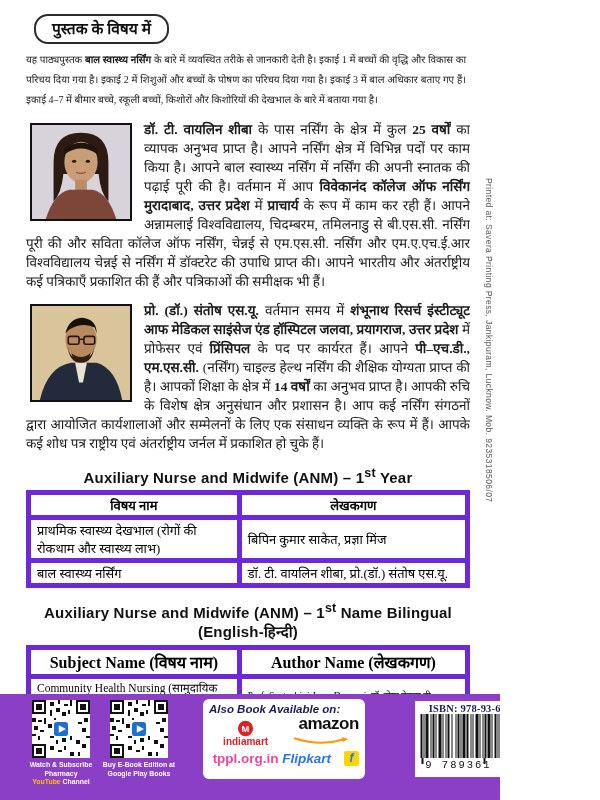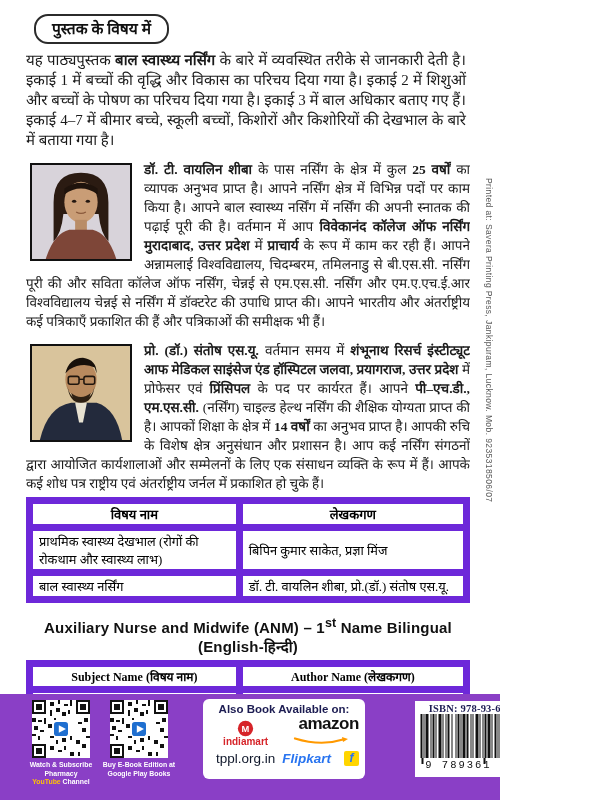--- a/index.html
+++ b/index.html
@@ -2,60 +2,60 @@
 <html><head>
 <meta charset="utf-8">
 <style>
   * { margin:0; padding:0; box-sizing:border-box; }
   body { width:600px; height:800px; font-family:"Liberation Serif", serif; background:#fff; }
   .page { position:relative; width:500px; height:800px; background:#fff; overflow:hidden; }
   .content { padding:14px 30px 0 26px; }
 
   .pill { display:inline-block; border:2px solid #2b2b2b; border-radius:14px; padding:1px 16px 3px;
           font-weight:bold; font-size:15.5px; margin-left:8px; background:#fff; color:#111; }
-  .para { font-size:15px; line-height:20px; text-align:justify; margin-top:6px; color:#1a1a1a; padding-right:4px; }
+  .para { font-size:10px; line-height:20px; text-align:justify; margin-top:6px; color:#1a1a1a; padding-right:4px; }
   .bold { font-weight:bold; }
 
   .author-block { margin-top:10px; overflow:hidden; }
   .photo-frame { float:left; width:102px; height:98px; border:2px solid #111; margin:3px 12px 2px 4px; background:#ddd; }
   .photo-frame svg { display:block; width:100%; height:100%; }
   .bio { font-size:13.5px; line-height:19px; text-align:justify; color:#1a1a1a; }
 
   .tbl-title { text-align:center; font-family:"Liberation Sans", sans-serif; font-weight:bold;
                font-size:15px; color:#111; margin-top:13px; letter-spacing:.2px; }
   table { width:100%; border-collapse:collapse; margin-top:4px; }
-  th, td { border:7px solid #6d28d9; padding:1px 6px; vertical-align:middle; }
+  th, td { border:5px solid #6d28d9; padding:1px 6px; vertical-align:middle; }
   th { font-weight:bold; text-align:center; font-size:13px; }
   .t1 td { font-size:12.8px; height:20px; }
   .t1 th { height:19px; }
-  .t2 th { font-size:12px; }
+  .t2 th { font-size:16px; }
   .t2 td.subj { font-size:11.5px; height:21px; }
   .t2 td.auth { font-size:9.6px; }
   .col-subject { width:48%; }
 
   .printer-line { position:absolute; right:6px; top:178px; height:500px;
                   writing-mode:vertical-rl; font-family:"Liberation Sans", sans-serif;
                   font-size:8.5px; color:#5a5a5a; letter-spacing:.4px; }
 
   .footer { position:absolute; left:0; bottom:0; width:600px; height:106px; background:#8A3FC6; }
   .qr-wrap { position:absolute; top:6px; width:78px; text-align:center; }
   .qr-wrap svg { width:58px; height:58px; background:#fff; display:block; margin:0 auto; }
   .qr-cap { font-family:"Liberation Sans", sans-serif; font-size:6.9px; font-weight:bold;
             color:#fff; line-height:8.5px; margin-top:3px; }
   .yt { color:#FFC107; }
 
   .avail-box { position:absolute; left:203px; top:5px; width:162px; height:80px; background:#fff;
                border-radius:6px; padding:4px 6px 0; font-family:"Liberation Sans", sans-serif; }
-  .avail-head { text-align:center; font-size:11.5px; font-weight:bold; color:#1C1C52; }
+  .avail-head { font-size:11.5px; font-weight:bold; color:#1C1C52;font-style:italic; }
   .logo-grid { display:grid; grid-template-columns:1fr 1fr; grid-row-gap:2px; margin-top:2px; align-items:center; justify-items:center; }
   .indiamart { text-align:center; line-height:9px; }
   .indiamart .im-txt { color:#D62429; font-weight:bold; font-size:10px; }
   .amazon { text-align:center; }
   .amazon .amz-txt { font-weight:bold; font-size:17px; color:#111; letter-spacing:-0.5px; line-height:14px;margin-left:16px; }
-  .tppl { font-weight:normal; font-size:13.5px; color:#0f172a; }
+  .tppl { font-weight:bold; font-size:13.5px; color:#ec4899; }
   .flipkart { display:flex; align-items:center; gap:13px; }
   .fk-txt { color:#2874F0; font-weight:bold; font-style:italic; font-size:13.5px; }
   .fk-icon { width:15px; height:15px; background:#FFD500; border-radius:2px; color:#2874F0;
              font-weight:bold; font-style:italic; font-size:12px; text-align:center; line-height:15px; }
 
   .isbn-box { position:absolute; left:415px; top:7px; width:145px; height:76px; background:#fff; padding:2px 5px; }
   .isbn-label { font-size:10.5px; font-weight:bold; color:#1C1C52; text-align:center; letter-spacing:.2px; }
   .isbn-box svg { width:100%; height:56px; display:block; }
 </style>
 </head>
@@ -104,20 +104,21 @@
             <rect x="37" y="31" width="11" height="8" rx="2" fill="none" stroke="#20160e" stroke-width="1.6"></rect>
             <rect x="53" y="31" width="11" height="8" rx="2" fill="none" stroke="#20160e" stroke-width="1.6"></rect>
             <line x1="48" y1="34" x2="53" y2="34" stroke="#20160e" stroke-width="1.4"></line>
           </svg>
         </div>
         <p class="bio"><span class="bold">प्रो. (डॉ.) संतोष एस.यू.</span><span> वर्तमान समय में </span><span class="bold">शंभूनाथ रिसर्च इंस्टीट्यूट आफ मेडिकल साइंसेज एंड हॉस्पिटल जलवा, प्रयागराज, उत्तर प्रदेश</span><span> में प्रोफेसर एवं </span><span class="bold">प्रिंसिपल</span><span> के पद पर कार्यरत हैं। आपने </span><span class="bold">पी–एच.डी., एम.एस.सी.</span><span> (नर्सिंग) चाइल्ड हेल्थ नर्सिंग की शैक्षिक योग्यता प्राप्त की है। आपकों शिक्षा के क्षेत्र में </span><span class="bold">14 वर्षों</span><span> का अनुभव प्राप्त है। आपकी रुचि के विशेष क्षेत्र अनुसंधान और प्रशासन है। आप कई नर्सिंग संगठनों द्वारा आयोजित कार्यशालाओं और सम्मेलनों के लिए एक संसाधन व्यक्ति के रूप में हैं। आपके कई शोध पत्र राष्ट्रीय एवं अंतर्राष्ट्रीय जर्नल में प्रकाशित हो चुके हैं।</span></p>
       </div>
     </section>
 
     <section>
+      <div class="tbl-title"><span>Auxiliary Nurse and Midwife (ANM) – 1</span><sup>st</sup><span> Year</span></div>
       <table class="t1">
         <thead>
           <tr>
             <th class="col-subject">विषय नाम</th>
             <th>लेखकगण</th>
           </tr>
         </thead>
         <tbody>
 
 

